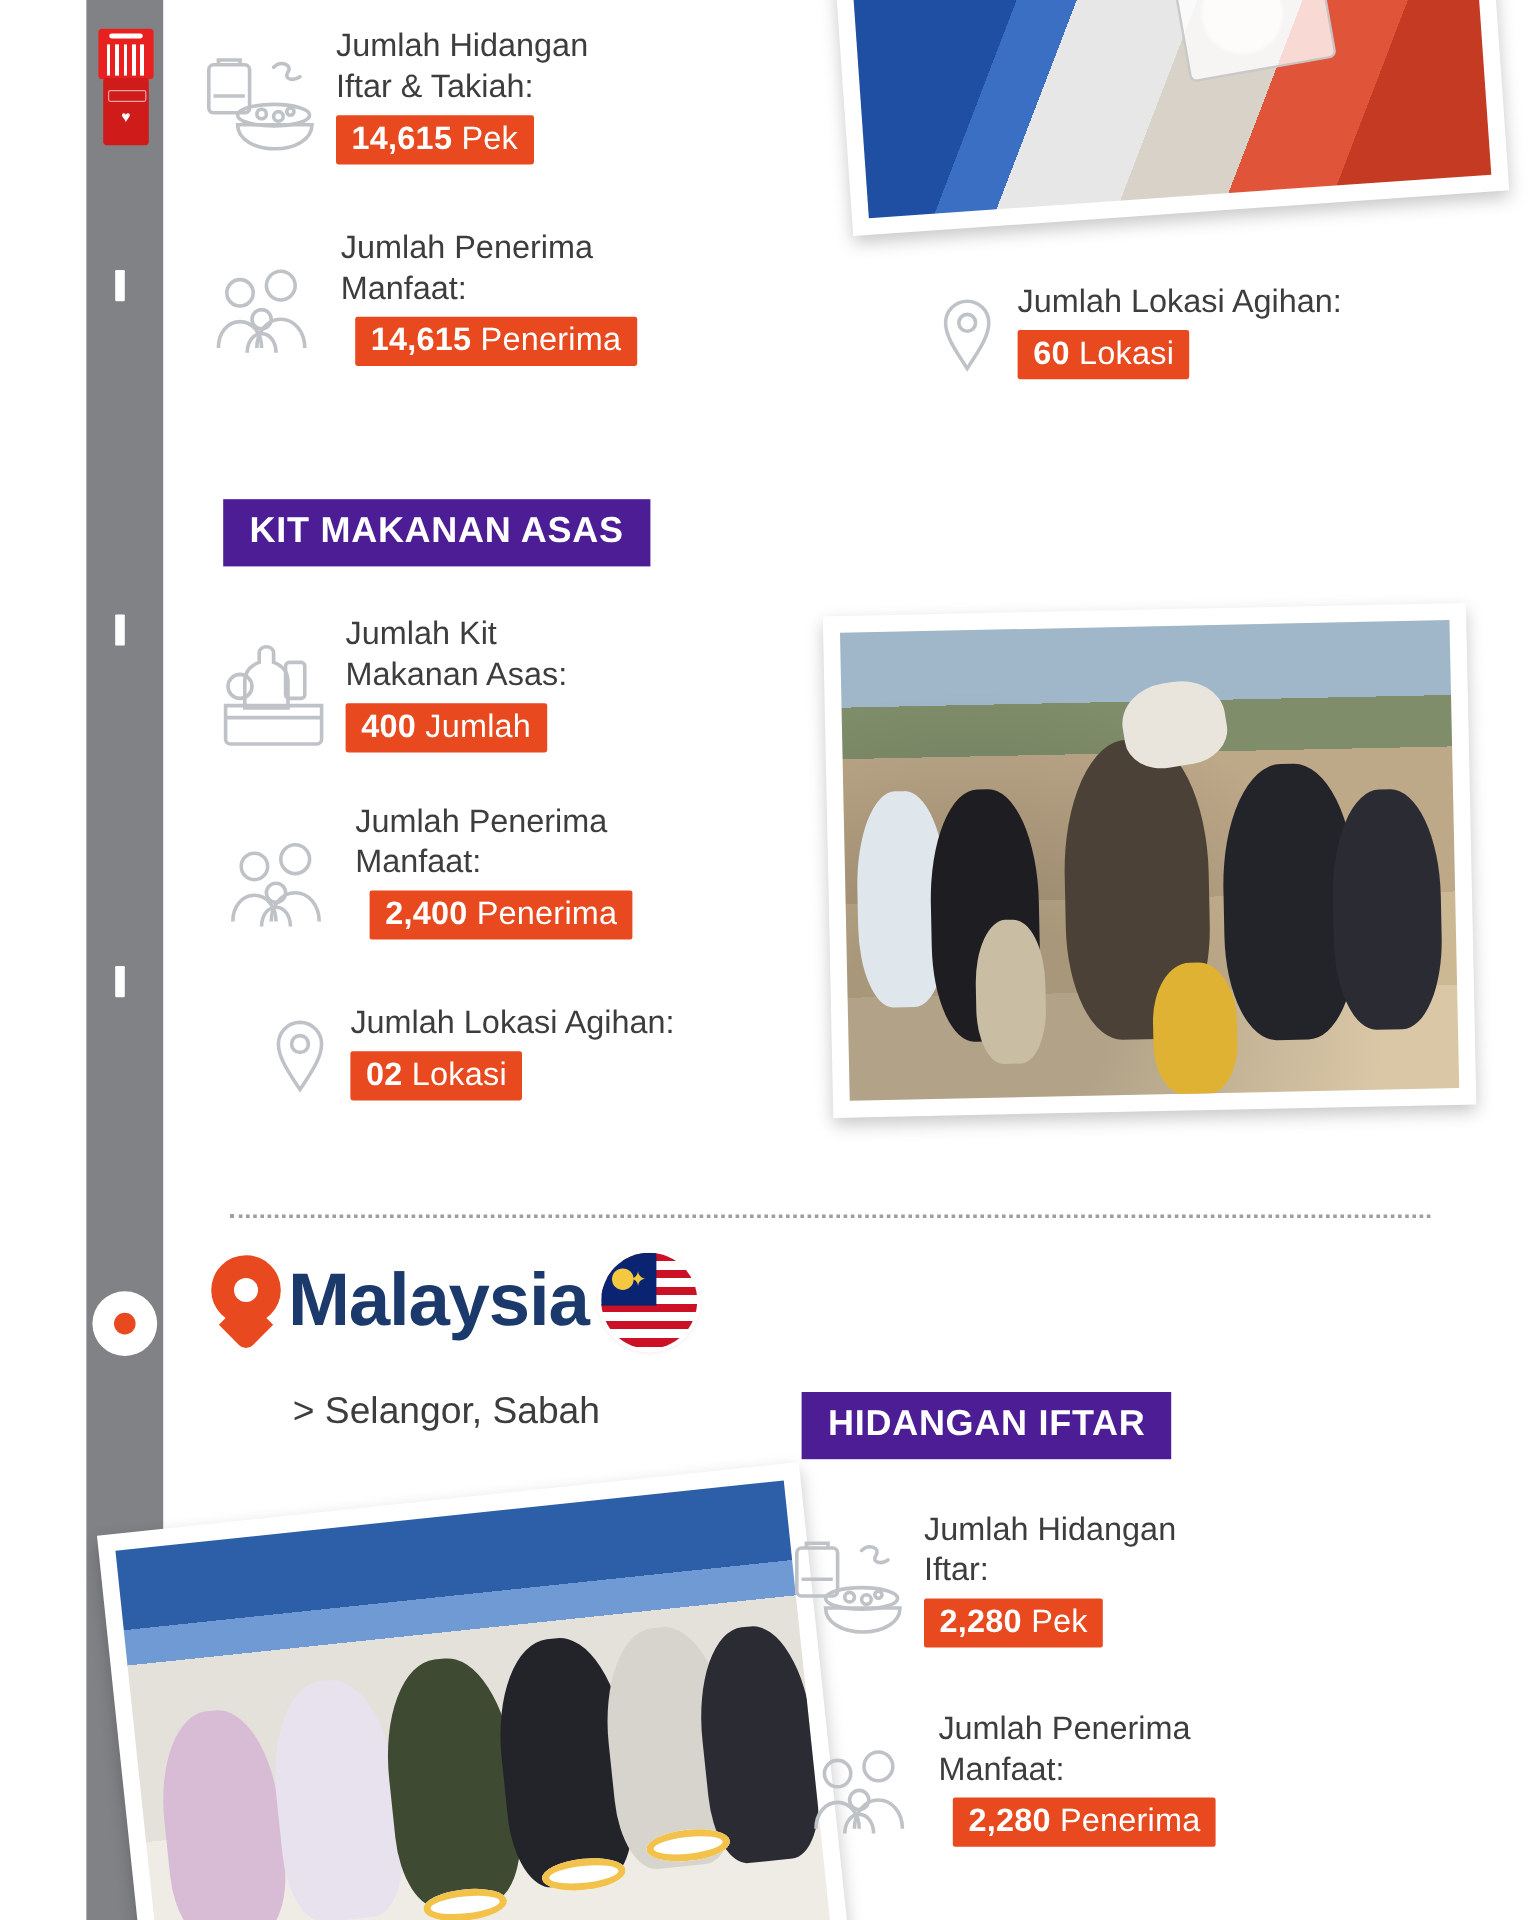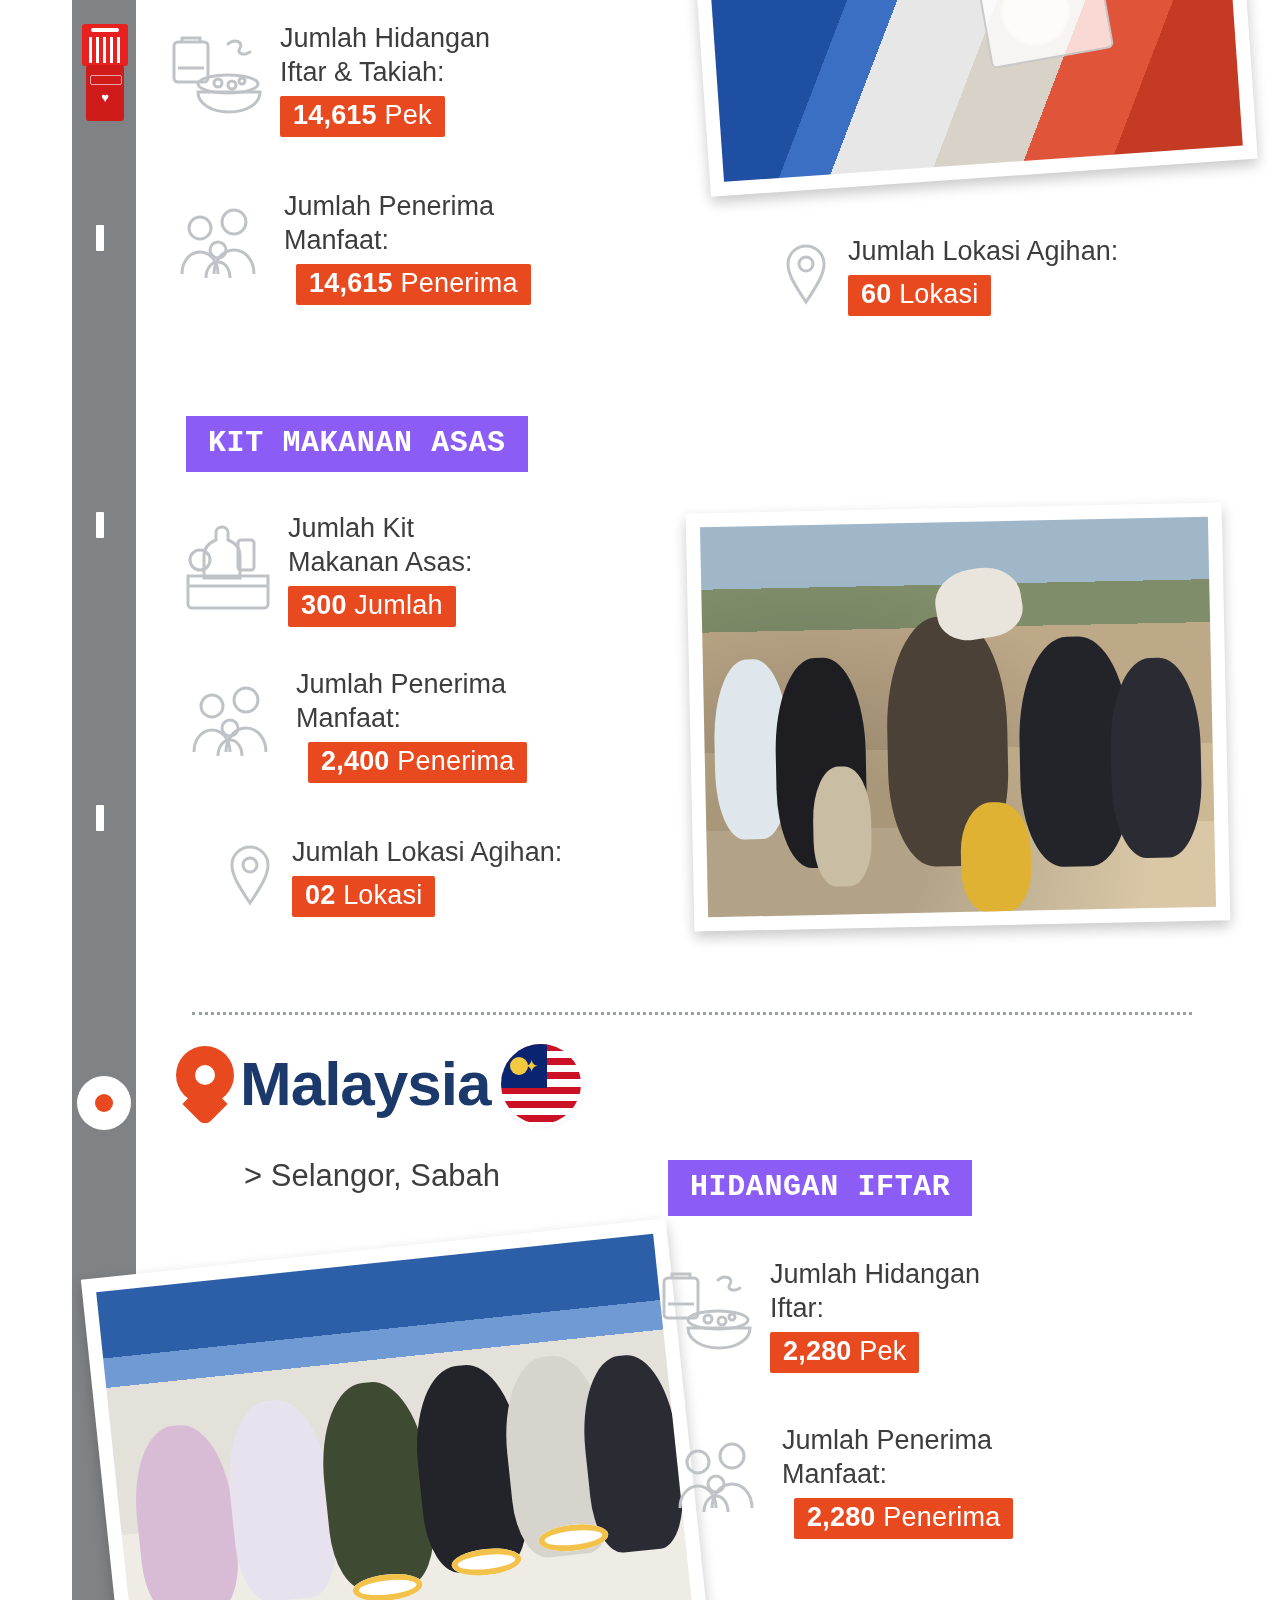--- a/index.html
+++ b/index.html
@@ -111,21 +111,21 @@
     width: 30px;
     height: 8px;
     border: 1px solid rgba(255,255,255,.6);
     border-radius: 2px;
   }
 
   
   .stat {
     position: absolute;
     display: flex;
-    align-items: center;
+    align-items: flex-end;
   }
   .stat .icon {
     flex: 0 0 auto;
     color: #bfc3c7;
   }
   .stat .txt {
     margin-left: 14px;
   }
   .stat .label {
     font-size: 27px;
@@ -151,27 +151,26 @@
   .chip .unit {
     font-weight: 400;
   }
   .chip.indent {
     margin-left: 12px;
   }
 
   
   .banner {
     position: absolute;
-    background: #8b5cf6;
+    background: #4c1d95;
     color: #ffffff;
     font-size: 30px;
     font-weight: 700;
     letter-spacing: .6px;
     padding: 10px 22px 12px 22px;
-    font-family: Liberation Mono, monospace;
   }
 
   
   .photo {
     position: absolute;
     background: #ffffff;
     padding: 14px;
     box-shadow: 0 6px 14px rgba(0,0,0,.22);
     overflow: hidden;
   }
@@ -477,21 +476,21 @@
       <path d="M34 8c0-3 3-5 6-5s6 2 6 5v8c8 3 12 8 12 16v22H22V32c0-8 4-13 12-16z"></path>
       <rect x="56" y="16" width="16" height="30" rx="3"></rect>
       <circle cx="18" cy="36" r="10"></circle>
       <path d="M6 52h80v28a4 4 0 0 1-4 4H10a4 4 0 0 1-4-4z"></path>
       <path d="M6 62h80"></path>
     </svg>
   </span>
   <span class="txt">
     <div class="label">Jumlah Kit
 Makanan Asas:</div>
-    <span class="chip"><b>300</b> <span class="unit">Jumlah</span></span>
+    <span class="chip"><b>400</b> <span class="unit">Jumlah</span></span>
   </span>
 </div>
 
 <div class="stat" style="left:190px; top:668px;">
   <span class="icon">
     <svg width="92" height="78" viewBox="0 0 92 78" fill="none" stroke="#bfc3c7" stroke-width="3">
       <circle cx="22" cy="22" r="11"></circle>
       <path d="M4 68c0-13 8-22 18-22s18 9 18 22"></path>
       <circle cx="56" cy="16" r="12"></circle>
       <path d="M36 68c0-14 9-24 20-24s20 10 20 24"></path>

